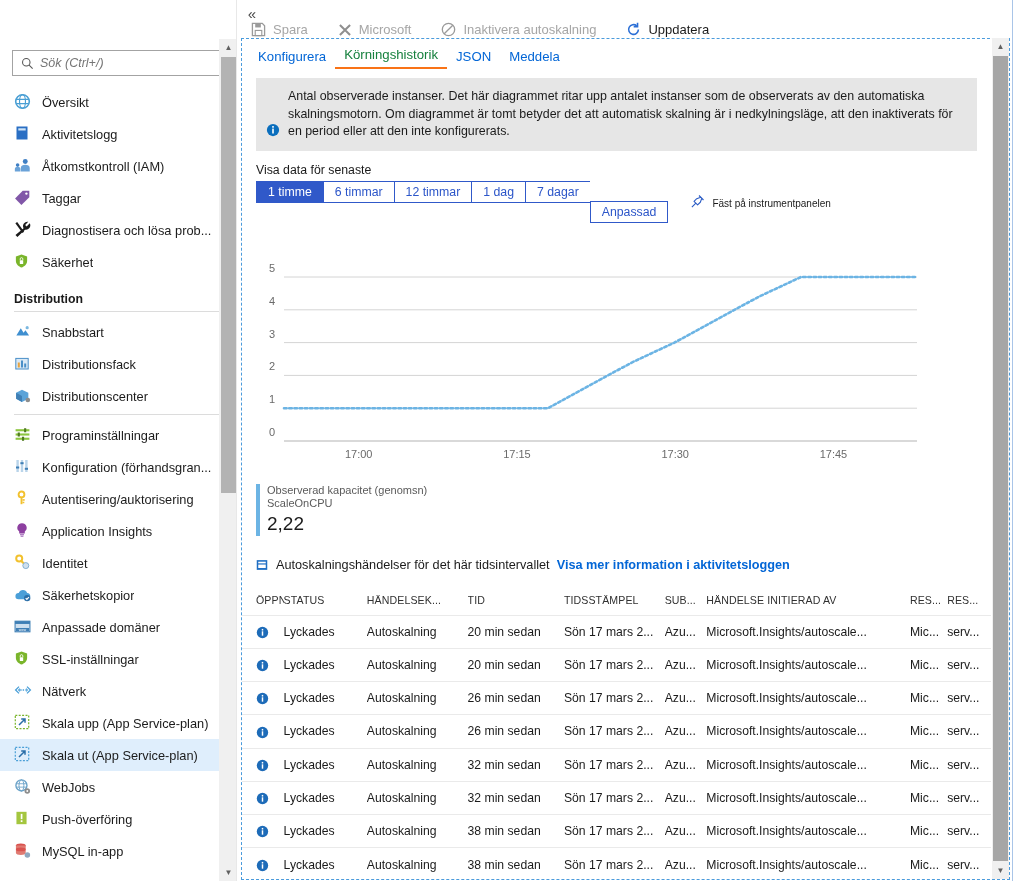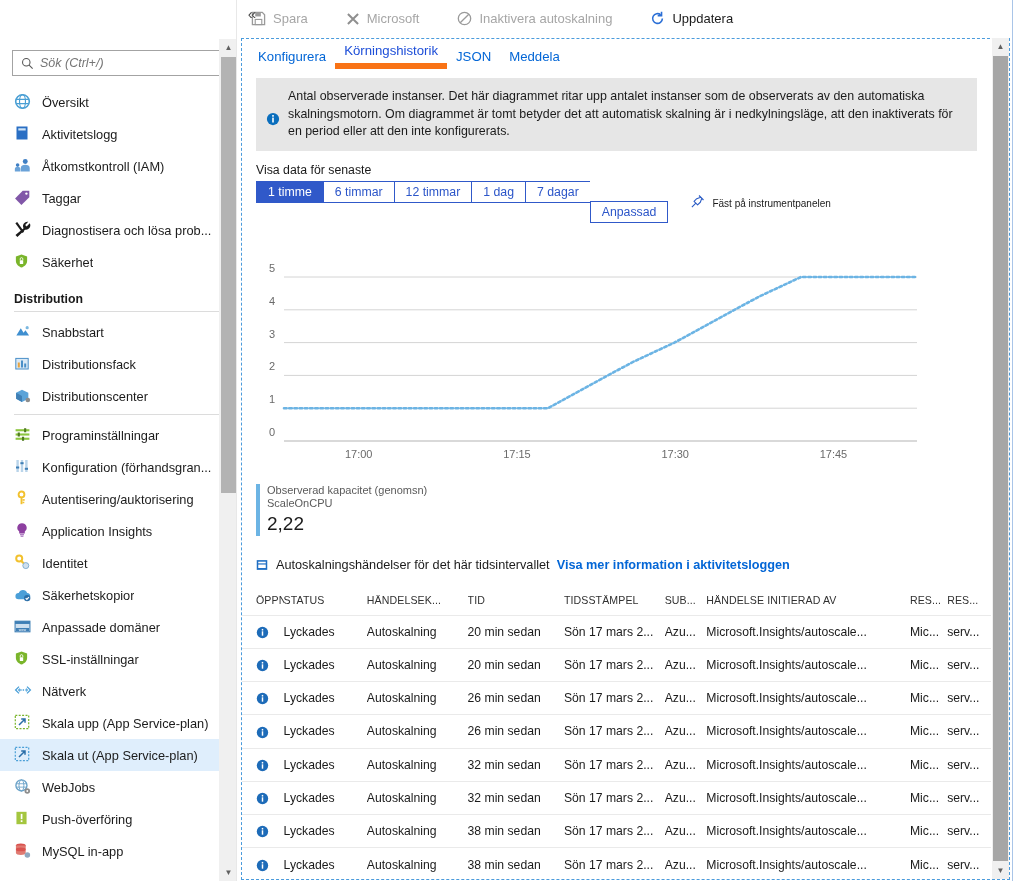--- a/index.html
+++ b/index.html
@@ -95,55 +95,55 @@
     pointer-events: none; z-index: 5;
   }
   #outer-frame {
     position: absolute; left: 0; top: 0; right: 0; bottom: 0;
     border-right: 1px solid #a9c5e8;
     pointer-events: none; z-index: 4;
   }
 
   
   .cmdbar {
-    display: flex; align-items: center;
+    display: flex; align-items: flex-end;
     height: 37px; padding-left: 14px;
-    background: #fff; gap: 16px;
+    background: #fff; gap: 8px;
   }
   .cmd {
     display: flex; align-items: center;
     font-size: 13px; padding: 0 12px 0 0; margin-right: 10px;
     cursor: default; white-space: nowrap;
   }
   .cmd.disabled { color: #a6a6a6; cursor: default; }
   .cmd.enabled { color: #1b1b1b; cursor: pointer; }
   .cmd .ci { margin-right: 7px; display: flex; align-items: center; }
 
   
   .tabs {
     display: flex; align-items: flex-end;
     height: 30px; padding-left: 12px; margin-top: 2px;
     position: relative; z-index: 6;
   }
   .tab {
     font-size: 13.2px; color: #0366d6; cursor: pointer;
     padding: 0 9px 5px 9px; white-space: nowrap;
   }
-  .tab.active { color: #1d4ed8; border-bottom: 6px solid #f97316; }
+  .tab.active { color: #15803d; border-bottom: 2px solid #f97316; }
 
   
   .content {
     position: absolute; left: 5px; top: 70px; right: 22px; bottom: 2px;
     overflow: hidden;
   }
 
   .infobar {
     margin: 8px 14px 0 14px;
     background: #e6e6e6;
-    display: flex; align-items: center;
+    display: flex; align-items: flex-end;
     padding: 10px 12px 10px 10px;
   }
   .infobar .ibi { flex: 0 0 16px; margin-top: 14px; margin-right: 6px; }
   .infobar .ibt { font-size: 12.4px; color: #1b1b1b; line-height: 17.5px; }
 
   .lastlabel { margin: 12px 0 4px 14px; font-size: 12.3px; color: #1b1b1b; }
 
   .range-row { display: flex; align-items: center; margin-left: 14px; }
   .range-group { display: flex; }
   .rbtn {

